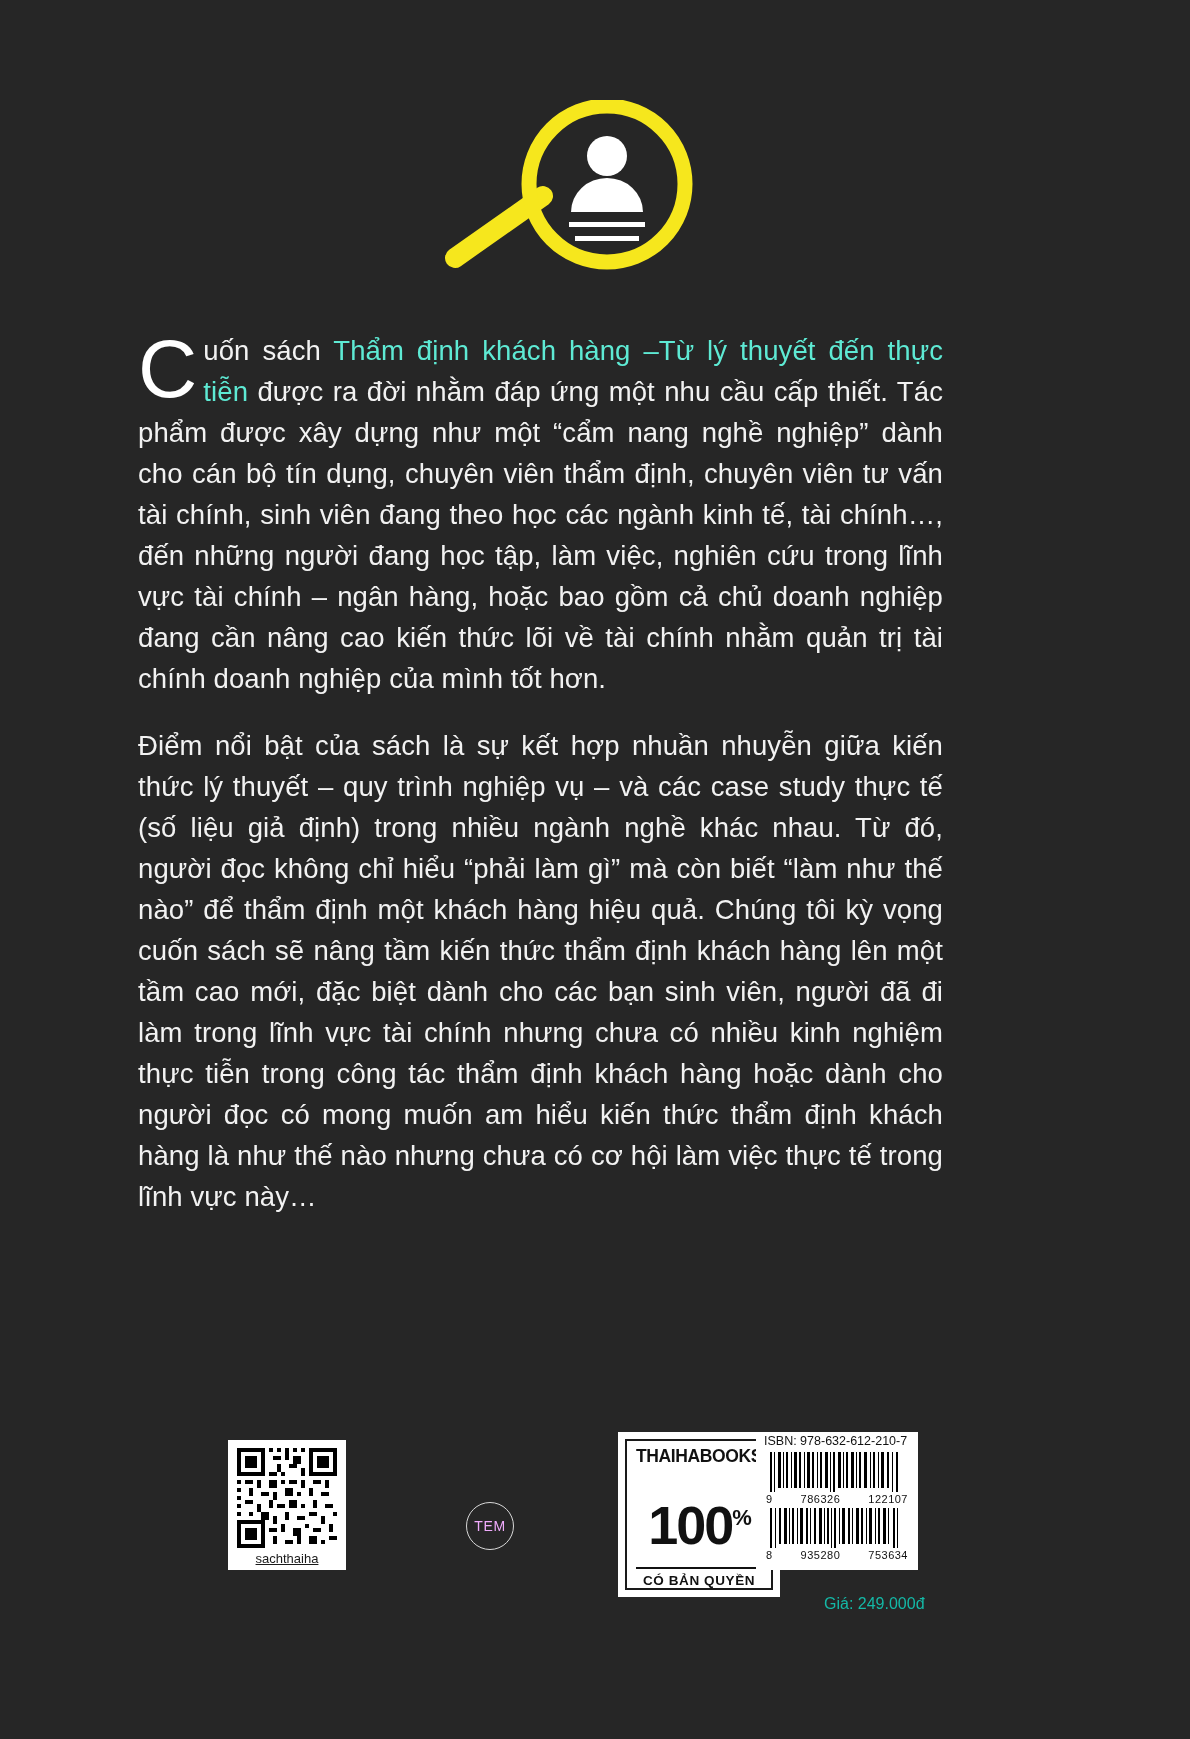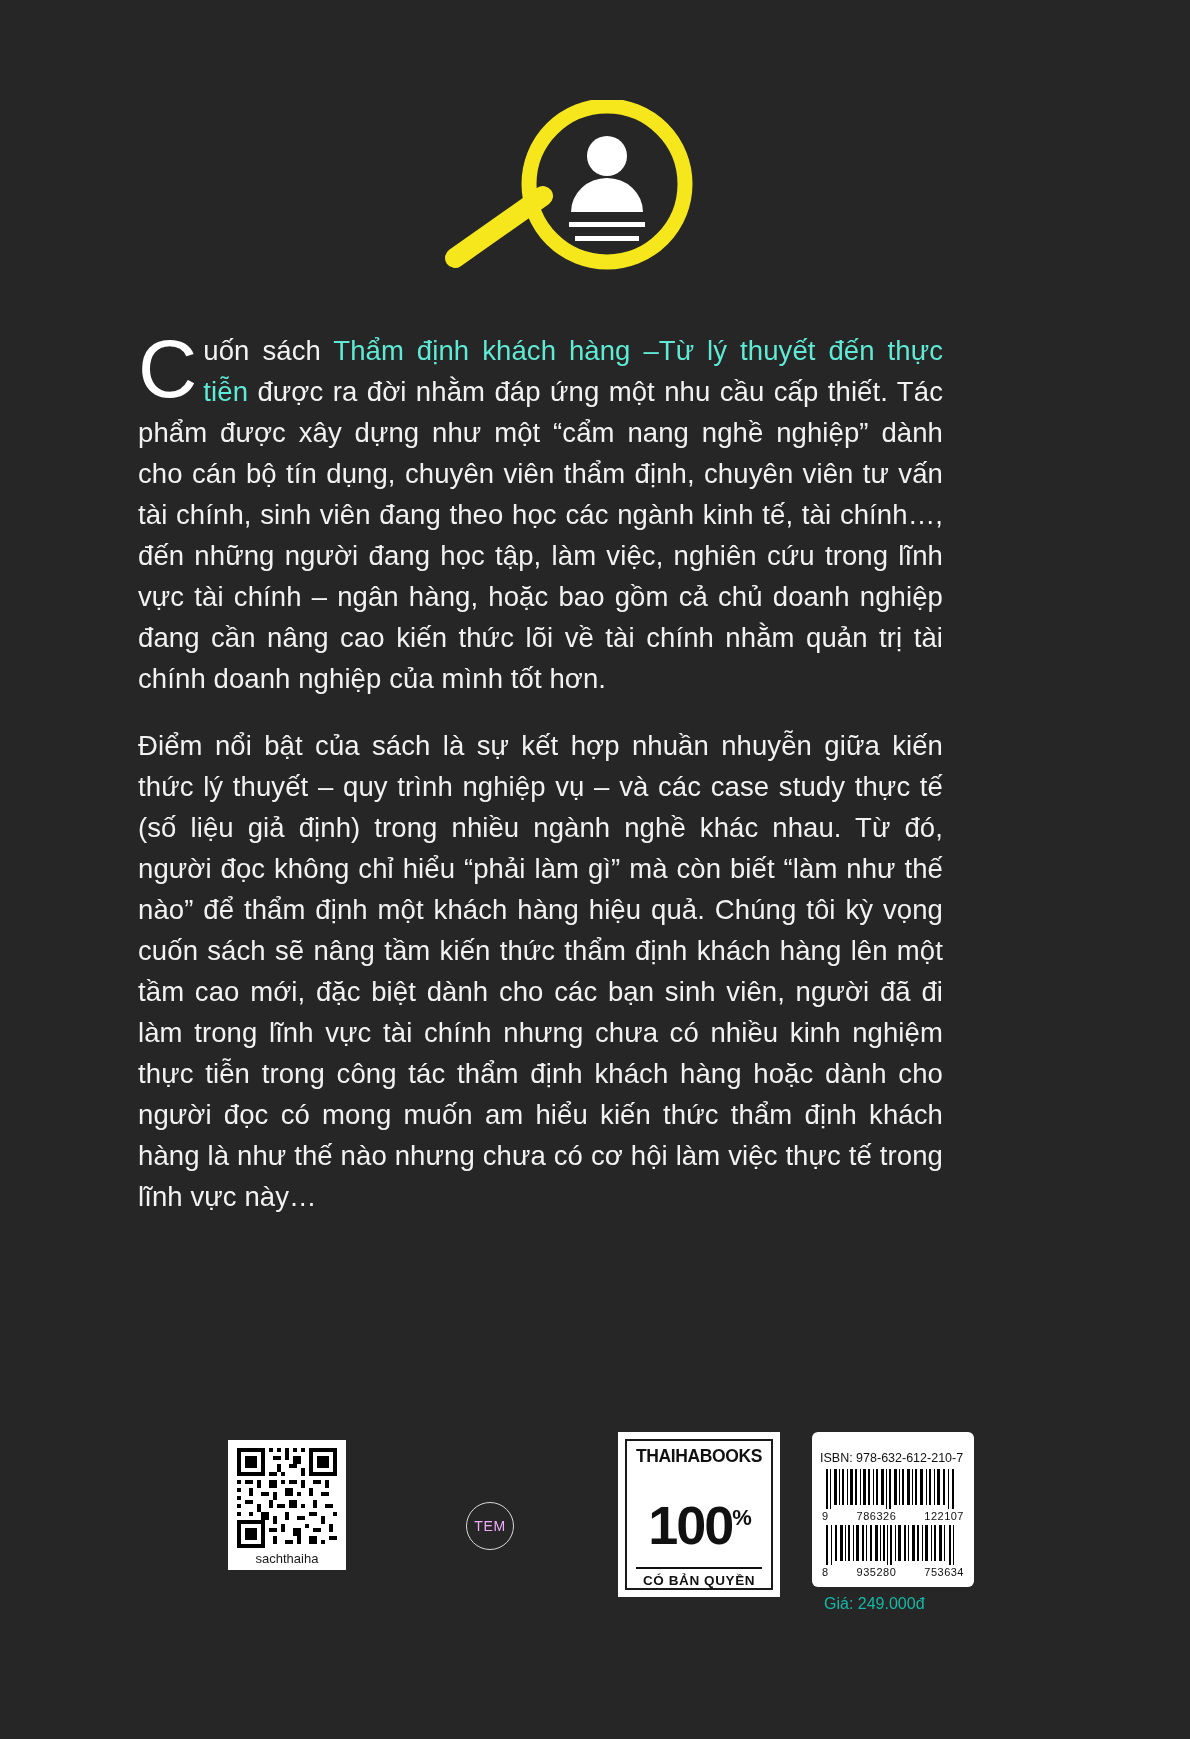--- a/index.html
+++ b/index.html
@@ -81,20 +81,21 @@
     padding: 8px 8px 4px 8px;
     box-sizing: border-box;
     text-align: center;
   }
   .qr-img { display:block; margin: 0 auto; }
   .qr-caption {
     font-size: 13px;
     color: #1a1a1a;
     margin-top: 3px;
     font-family: "Liberation Sans", sans-serif;
+    text-decoration: underline;
   }
 
   
   .tem {
     position: absolute;
     left: 466px;
     top: 62px;
     width: 46px;
     height: 46px;
     border: 1.6px solid #d8d8d8;
@@ -158,27 +159,26 @@
     border-top: 2px solid #111;
     margin-top: 4px;
     padding-top: 4px;
     width: 88%;
     text-align: center;
   }
 
   
   .barcode-block {
     position: absolute;
-    left: 812px;
+    left: 756px;
     top: -8px;
     width: 162px;
     background: #ffffff;
-    padding: 19px 8px 6px 8px;
+    padding: 2px 8px 6px 8px;
     box-sizing: border-box;
-    border-radius: 6px;
   }
   .isbn-text {
     font-size: 12.5px;
     color: #111;
     margin-bottom: 4px;
     white-space: nowrap;
   }
   .barcode-row { display: block; }
   .barcode-digits {
     font-size: 11px;

